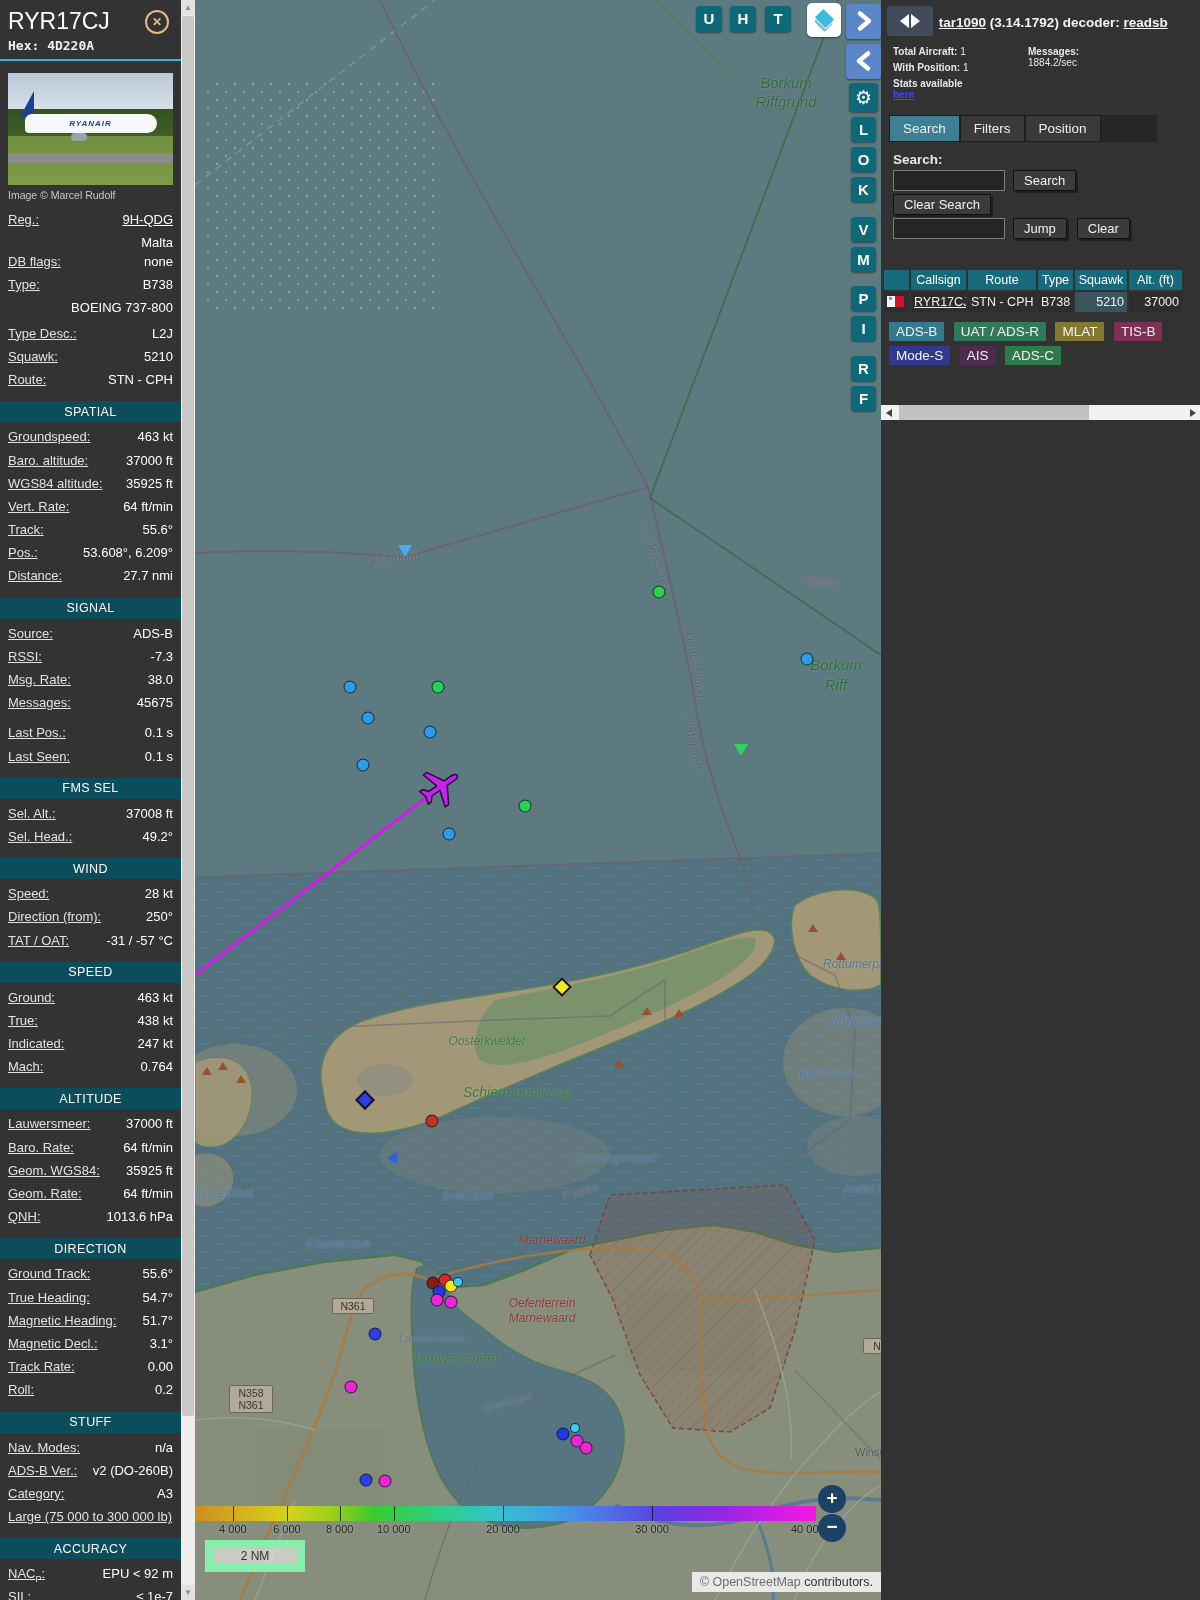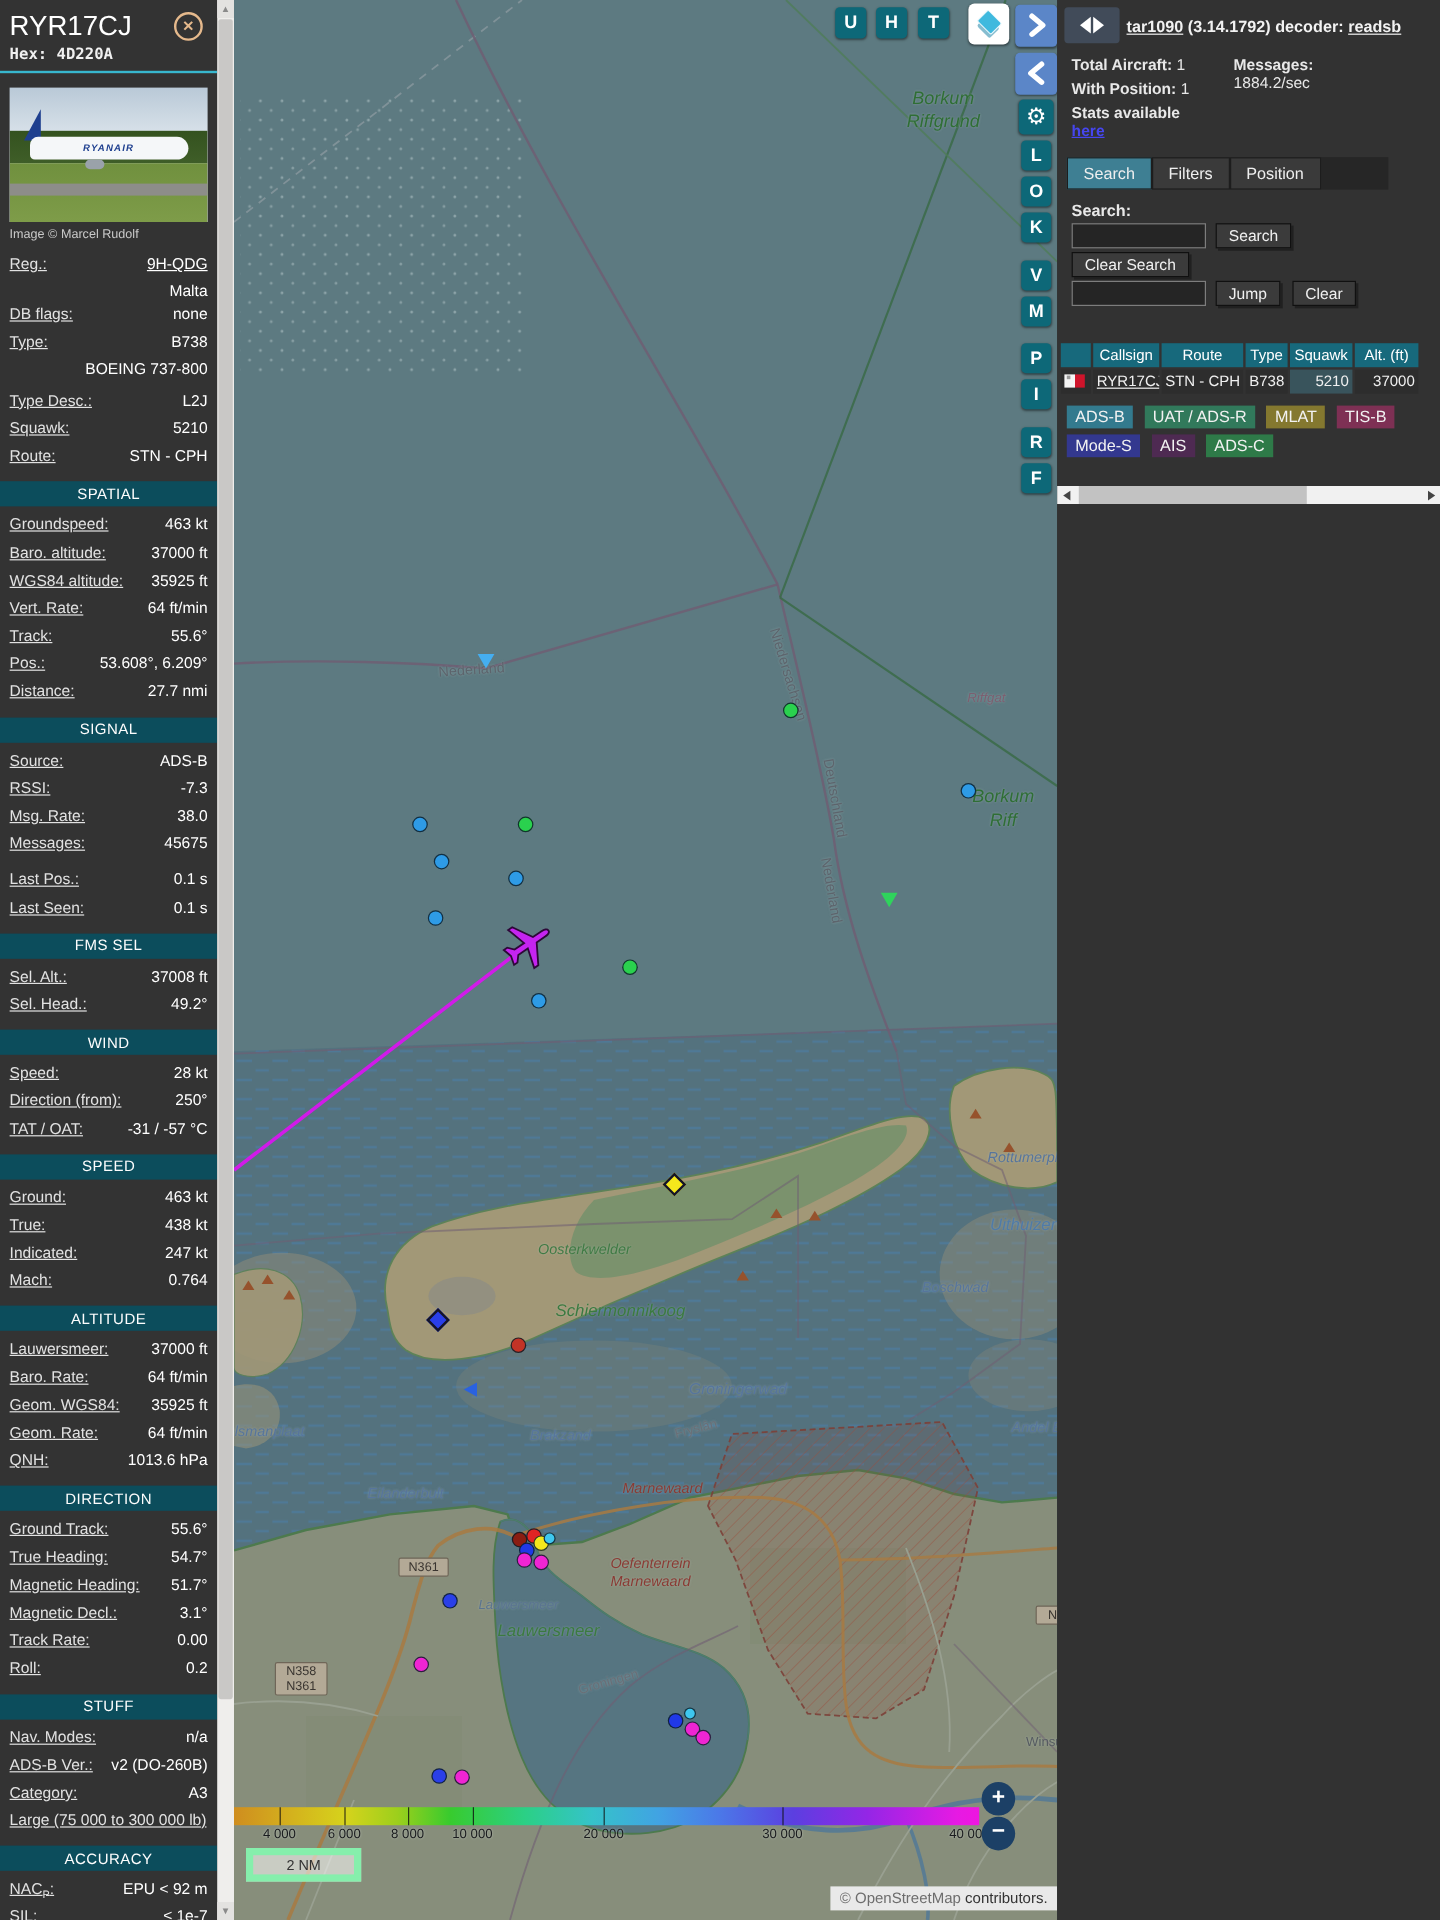--- a/index.html
+++ b/index.html
@@ -69,34 +69,34 @@
   .mbtn.layers{background:#ffffff;width:34px;height:34px;border-radius:5px;}
   .ly{position:absolute;left:9px;width:15px;height:15px;transform:rotate(45deg) scaleY(.8);border-radius:2px;}
   .ly1{top:12px;background:#86bdd0;}
   .ly2{top:7px;background:#3fb9de;border:1.5px solid #eaf7fb;}
   
   #colorbar{position:absolute;left:0;top:1506px;width:621px;height:15px;background:linear-gradient(to right,#cf8d1f 0%,#d4b31d 8%,#d6d31c 15%,#9ccf1c 22%,#38cb2e 29%,#2bd085 39%,#35c3c9 48%,#41a3e3 57%,#4b79e8 65%,#5b3fe0 75%,#9426e6 85%,#e61ae3 97%,#ee16e0 100%);}
   .cb-item{position:absolute;top:0;height:15px;}
   .cb-line{width:0;height:15px;border-left:1px solid rgba(15,15,15,.8);}
   .cb-num{position:absolute;top:17px;left:0;transform:translateX(-50%);font-size:11px;color:#1a1c1e;white-space:nowrap;text-shadow:0 0 2px rgba(225,232,232,.6);}
   
-  #scaleline{position:absolute;left:10px;top:1540px;width:84px;height:16px;border:6px solid #86efac;background:rgba(255,255,255,.55);color:#333;font-size:12px;text-align:center;line-height:16px;}
+  #scaleline{position:absolute;left:10px;top:1540px;width:84px;height:16px;border:8px solid #86efac;background:rgba(255,255,255,.55);color:#333;font-size:12px;text-align:center;line-height:16px;}
   .zoombtn{position:absolute;left:623px;width:28px;height:28px;border-radius:50%;background:#1c4066;color:#fff;font-size:19px;font-weight:bold;text-align:center;line-height:26px;cursor:pointer;}
   #attrib{position:absolute;right:0;top:1572px;height:20px;background:#e9e9e9;font-size:12.5px;line-height:20px;padding:0 8px;color:#333;}
   #attrib .oslink{color:#6d6d6d;}
 
   
   #panel{position:absolute;left:881px;top:0;width:319px;height:1600px;background:#323232;color:#e8e8e8;}
   .p-head{position:relative;padding:8px 6px 0 6px;font-size:13.5px;font-weight:bold;color:#f2f2f2;}
   .p-toggle{display:inline-block;vertical-align:middle;background:#414b59;border-radius:3px;width:46px;height:30px;text-align:center;margin-right:2px;cursor:pointer;position:relative;top:-2px;}
   .p-toggle .t{display:inline-block;width:0;height:0;margin-top:8px;}
   .p-toggle .tl{border-right:9px solid #fff;border-top:7px solid transparent;border-bottom:7px solid transparent;margin-right:2px;}
   .p-toggle .tr{border-left:9px solid #fff;border-top:7px solid transparent;border-bottom:7px solid transparent;}
   .p-head u{text-decoration:underline;}
-  .p-stats{display:flex;padding:8px 6px 0 12px;font-size:13px;}
+  .p-stats{display:flex;padding:8px 6px 0 12px;font-size:10px;}
   .p-stats .col1{width:135px;}
   .p-stats b{font-weight:bold;}
   .p-stats .line{margin-bottom:5px;}
   a.here{color:#4646f0;font-weight:bold;text-decoration:underline;cursor:pointer;}
   .p-tabs{display:flex;margin:10px 6px 0 8px;background:#262626;width:268px;}
   .ptab{padding:5px 13px;font-size:13.5px;background:#3a3a3a;border:1px solid #1d1d1d;color:#efefef;cursor:pointer;}
   .ptab.active{background:#3e7f93;}
   .p-search{padding:10px 6px 15px 12px;font-size:13.5px;font-weight:bold;}
   .p-row{margin-top:3px;display:flex;align-items:center;}
   input.pin{width:106px;height:17px;background:#252525;border:1px solid #7d7d7d;color:#eee;margin-right:8px;}
@@ -479,21 +479,21 @@
     <div class="maplbl lbl-green-lg" style="left:591px;top:101px;transform:translate(-50%,-50%)">Riffgrund</div>
     <div class="maplbl lbl-border" style="left:198px;top:558px;transform:translate(-50%,-50%) rotate(-4deg)">Nederland</div>
     <div class="maplbl lbl-border" style="left:462px;top:562px;transform:translate(-50%,-50%) rotate(73deg)">Niedersachsen</div>
     <div class="maplbl lbl-purple" style="left:627px;top:582px;transform:translate(-50%,-50%)">Riffgat</div>
     <div class="maplbl lbl-border" style="left:501px;top:665px;transform:translate(-50%,-50%) rotate(80deg)">Deutschland</div>
     <div class="maplbl lbl-border" style="left:498px;top:742px;transform:translate(-50%,-50%) rotate(80deg)">Nederland</div>
     <div class="maplbl lbl-green-lg" style="left:641px;top:664px;transform:translate(-50%,-50%)">Borkum</div>
     <div class="maplbl lbl-green-lg" style="left:641px;top:684px;transform:translate(-50%,-50%)">Riff</div>
     <div class="maplbl lbl-water" style="left:628px;top:957px">Rottumerplaat</div>
     <div class="maplbl lbl-water-lg" style="left:630px;top:1012px">Uithuizerwad</div>
-    <div class="maplbl lbl-water" style="left:601px;top:1073px;transform:translate(-50%,-50%)">Boschwad</div>
+    <div class="maplbl lbl-water" style="left:632px;top:1073px;transform:translate(-50%,-50%)">Boschwad</div>
     <div class="maplbl lbl-green-sm" style="left:292px;top:1041px;transform:translate(-50%,-50%)">Oosterkwelder</div>
     <div class="maplbl lbl-green-md" style="left:322px;top:1092px;transform:translate(-50%,-50%)">Schiermonnikoog</div>
     <div class="maplbl lbl-water" style="left:420px;top:1157px;transform:translate(-50%,-50%);font-size:13px">Groningerwad</div>
     <div class="maplbl lbl-border-sm" style="left:385px;top:1191px;transform:translate(-50%,-50%) rotate(-14deg)">Fryslân</div>
     <div class="maplbl lbl-water" style="left:272px;top:1196px;transform:translate(-50%,-50%)">Brakzand</div>
     <div class="maplbl lbl-water" style="left:-6px;top:1186px">elsmanplaat</div>
     <div class="maplbl lbl-water" style="left:143px;top:1244px;transform:translate(-50%,-50%)">Eilanderbult</div>
     <div class="maplbl lbl-mil" style="left:357px;top:1240px;transform:translate(-50%,-50%)">Marnewaard</div>
     <div class="maplbl lbl-mil" style="left:347px;top:1303px;transform:translate(-50%,-50%)">Oefenterrein</div>
     <div class="maplbl lbl-mil" style="left:347px;top:1318px;transform:translate(-50%,-50%)">Marnewaard</div>

